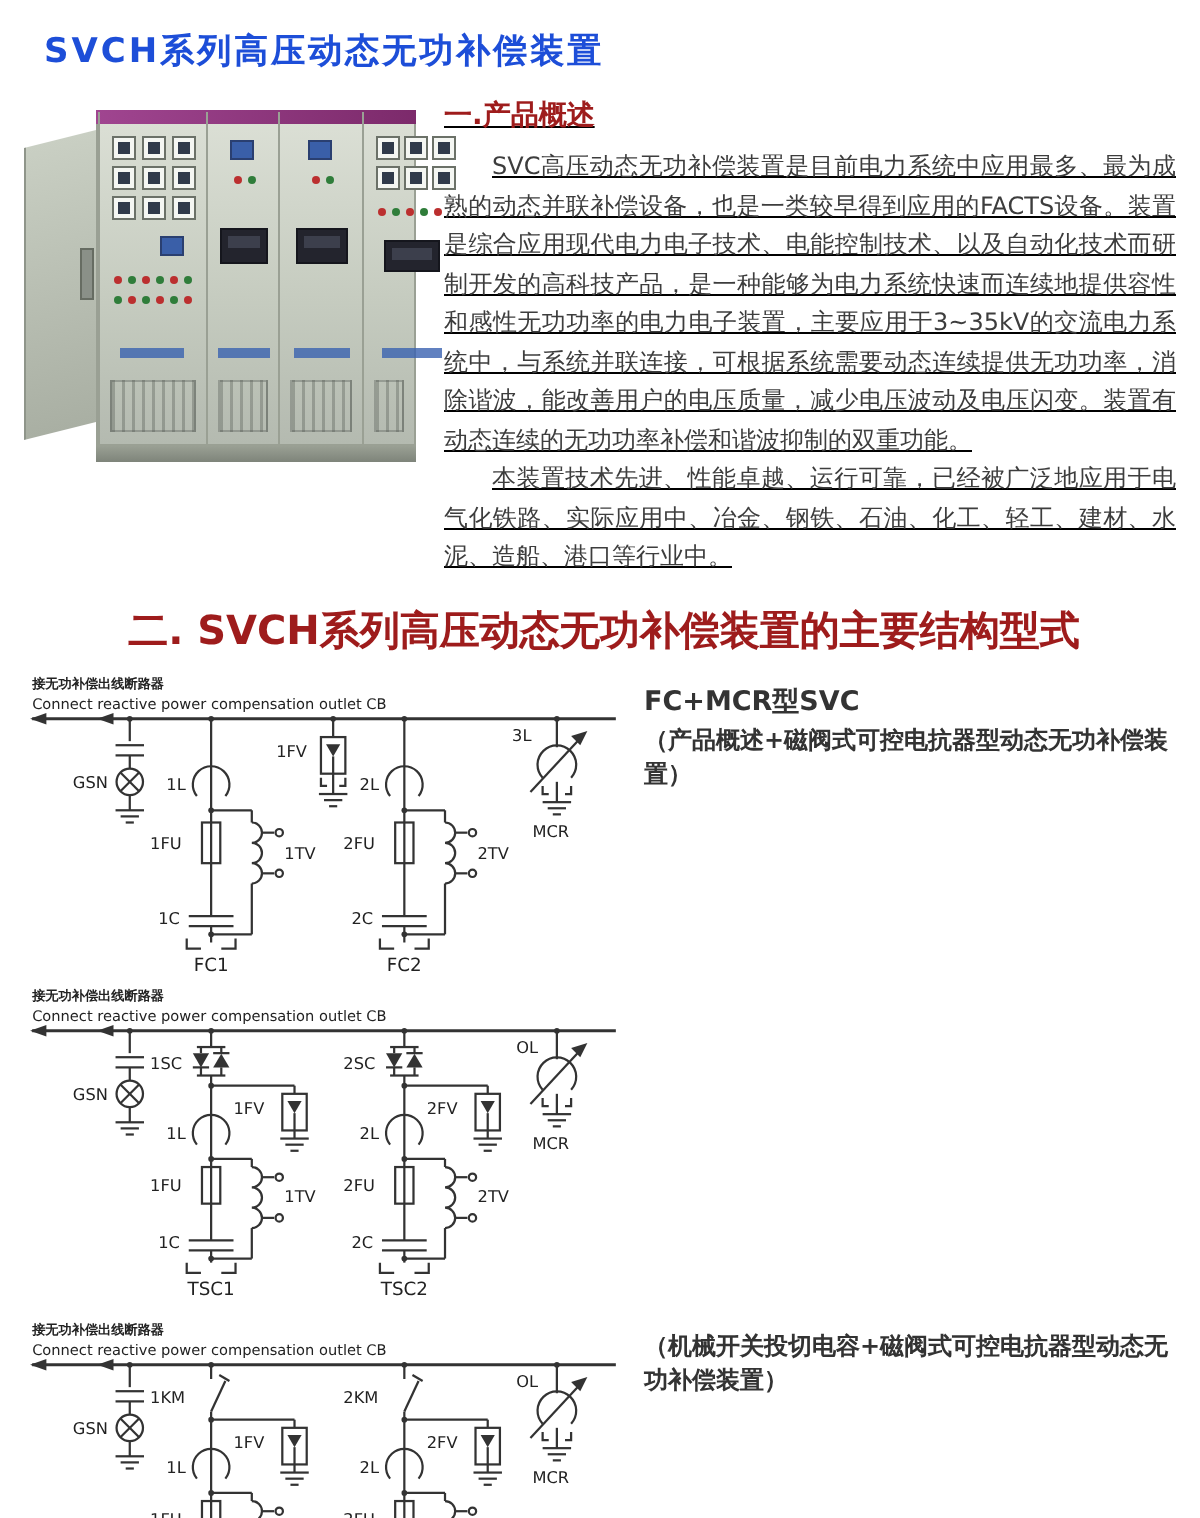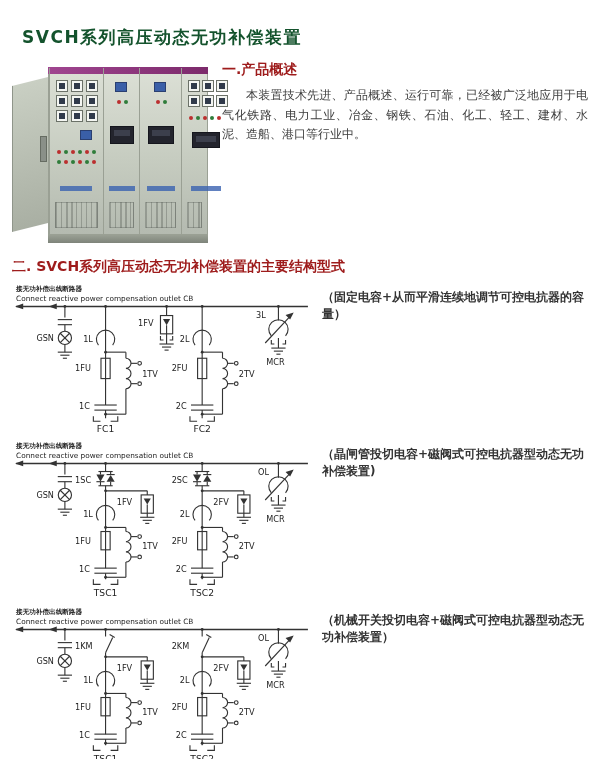--- a/index.html
+++ b/index.html
@@ -1,24 +1,24 @@
 <!DOCTYPE html>
 <html><head>
 <meta charset="utf-8">
 <style>
   * { margin:0; padding:0; box-sizing:border-box; }
   html,body { width:600px; height:759px; background:#ffffff; overflow:hidden;
     font-family:"DejaVu Sans","Liberation Sans",sans-serif; }
   .page { width:600px; height:759px; padding:6px 8px 0 12px; }
 
-  .page-title { font-size:17px; font-weight:bold; color:#14532d; letter-spacing:1.5px;
-    margin:20px 0 10px 10px; }
+  .page-title { font-size:17px; font-weight:bold; color:#1d4ed8; letter-spacing:1.5px;
+    margin:8px 0 10px 10px; }
 
   
-  .overview { display:flex; gap:14px; }
+  .overview { display:flex; gap:14px;text-decoration:underline; }
   .overview-text { flex:1; padding-right:4px; }
   .sec-heading { font-size:14px; font-weight:bold; color:#9e1c1c; margin:2px 0 7px; }
   .para { font-size:12px; line-height:19.5px; color:#3d3d3d; text-align:justify;
     text-indent:2em; }
 
   
   .cabinet { position:relative; width:196px; height:186px; flex:none; }
   .cab-side { position:absolute; left:0; top:18px; width:36px; height:146px;
     background:linear-gradient(180deg,#c9cfc3,#a9afa3); transform:skewY(-14deg);
     transform-origin:top right; border-left:1px solid #8f958a; }
@@ -45,21 +45,21 @@
   .tag { position:absolute; height:5px; background:#3a62b0; opacity:.8; }
   .vent { position:absolute; bottom:6px; left:5px; right:5px; height:26px;
     background:repeating-linear-gradient(90deg, rgba(40,45,40,.25) 0 1.5px,
       transparent 1.5px 5px); border:1px solid rgba(80,85,80,.35); }
   .handle { position:absolute; left:-10px; top:68px; width:7px; height:26px;
     background:#8a9088; border:1px solid #666c62; }
   .plinth { position:absolute; left:36px; right:0; top:176px; height:8px;
     background:linear-gradient(180deg,#9aa094,#7e847a); }
 
   
-  .sec2-heading { font-size:14px; font-weight:bold; color:#9e1c1c;
+  .sec2-heading { text-align:center; font-size:20px; font-weight:bold; color:#9e1c1c;
     margin:13px 0 7px; }
   .type-row { display:flex; margin-bottom:4px; }
   .row-diagram { width:302px; flex:none; }
   .row-text { flex:1; padding:6px 4px 0 8px; }
   .type-title { font-size:13.5px; font-weight:bold; color:#333; margin-bottom:2px; }
   .type-subtitle { font-size:12px; font-weight:bold; color:#333; margin-bottom:9px; }
 
   
   svg.diag { display:block; width:300px; }
   svg.diag line, svg.diag path, svg.diag rect, svg.diag circle {
@@ -194,21 +194,22 @@
             </div>
           <div class="tag" style="top:118px;left:9px;width:30px;"></div>
           <div class="vent"></div>
         </div>
       </div>
       <div class="plinth"></div>
     </div>
 
     <div class="overview-text">
       <div class="sec-heading">一.产品概述</div>
-      <p class="para">本装置技术先进、产品概述、运行可靠，已经被广泛地应用于电气化铁路、电力工业、冶金、钢铁、石油、化工、轻工、建材、水泥、造船、港口等行业中。</p>
+      <p class="para">SVC高压动态无功补偿装置是目前电力系统中应用最多、最为成熟的动态并联补偿设备，也是一类较早得到应用的FACTS设备。装置是综合应用现代电力电子技术、电能控制技术、以及自动化技术而研制开发的高科技产品，是一种能够为电力系统快速而连续地提供容性和感性无功功率的电力电子装置，主要应用于3~35kV的交流电力系统中，与系统并联连接，可根据系统需要动态连续提供无功功率，消除谐波，能改善用户的电压质量，减少电压波动及电压闪变。装置有动态连续的无功功率补偿和谐波抑制的双重功能。</p>
+      <p class="para">本装置技术先进、性能卓越、运行可靠，已经被广泛地应用于电气化铁路、实际应用中、冶金、钢铁、石油、化工、轻工、建材、水泥、造船、港口等行业中。</p>
     </div>
   </div>
 
   <div class="sec2-heading">二. SVCH系列高压动态无功补偿装置的主要结构型式</div>
 
   <div class="type-row">
     <div class="row-diagram">
       <svg class="diag" viewBox="0 0 295 150">
         <g>
           <text class="t-cn" x="4" y="8">接无功补偿出线断路器</text>
@@ -310,21 +311,22 @@
           <line x1="262" y1="54" x2="262" y2="64"></line>
           <line x1="255" y1="64" x2="269" y2="64"></line>
             <line x1="257.5" y1="67" x2="266.5" y2="67"></line>
             <line x1="260" y1="70" x2="264" y2="70"></line>
           <text class="lbl" x="240" y="34">3L</text>
           <text class="lbl" x="250" y="81">MCR</text>
         </g>
       </svg>
     </div>
     <div class="row-text">
-      <div class="type-subtitle">（固定电容+从而平滑连续地调节可控电抗器的容量）</div>
+      <div class="type-title">FC+MCR型SVC</div>
+      <div class="type-subtitle">（产品概述+磁阀式可控电抗器型动态无功补偿装置）</div>
     </div>
   </div>
 
   <div class="type-row">
     <div class="row-diagram">
       <svg class="diag" viewBox="0 0 295 160">
         <g>
           <text class="t-cn" x="4" y="8">接无功补偿出线断路器</text>
           <text class="t-en" x="4" y="18">Connect reactive power compensation outlet CB</text>
           <line class="thick" x1="4" y1="23" x2="291" y2="23"></line>
@@ -457,21 +459,20 @@
           <line x1="262" y1="54" x2="262" y2="64"></line>
           <line x1="255" y1="64" x2="269" y2="64"></line>
             <line x1="257.5" y1="67" x2="266.5" y2="67"></line>
             <line x1="260" y1="70" x2="264" y2="70"></line>
           <text class="lbl" x="242" y="34">OL</text>
           <text class="lbl" x="250" y="81">MCR</text>
         </g>
       </svg>
     </div>
     <div class="row-text">
-      <div class="type-subtitle">（晶闸管投切电容+磁阀式可控电抗器型动态无功补偿装置)</div>
     </div>
   </div>
 
   <div class="type-row">
     <div class="row-diagram">
       <svg class="diag" viewBox="0 0 295 160">
         <g>
           <text class="t-cn" x="4" y="8">接无功补偿出线断路器</text>
           <text class="t-en" x="4" y="18">Connect reactive power compensation outlet CB</text>
           <line class="thick" x1="4" y1="23" x2="291" y2="23"></line>

